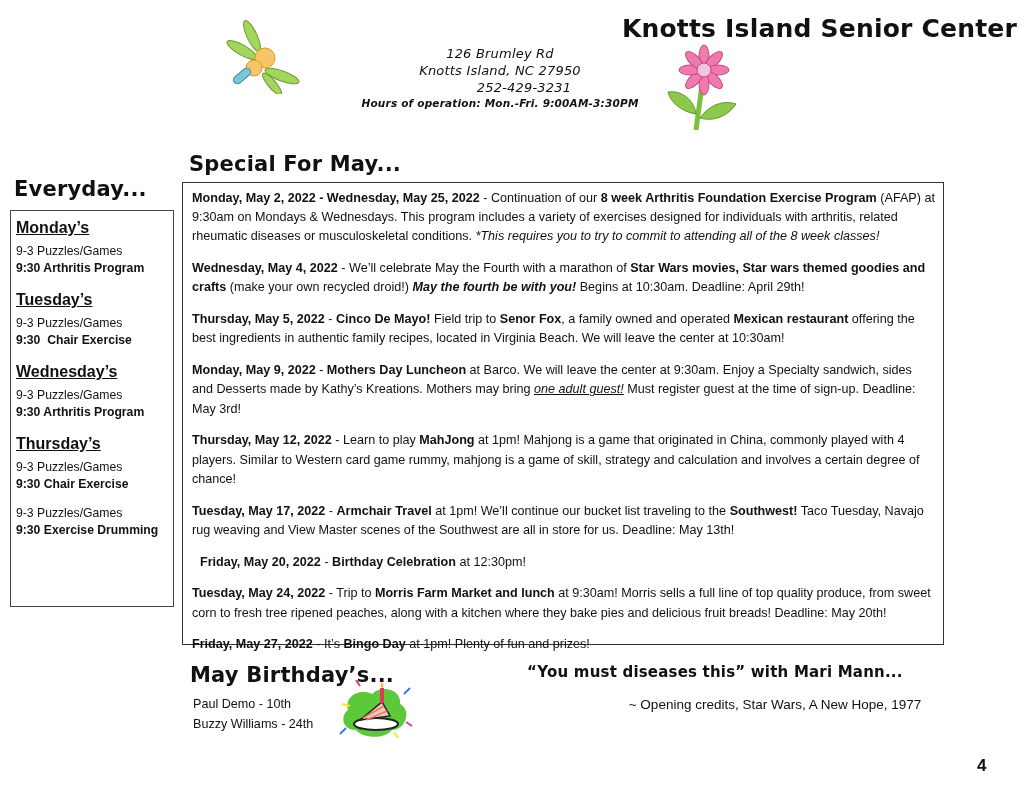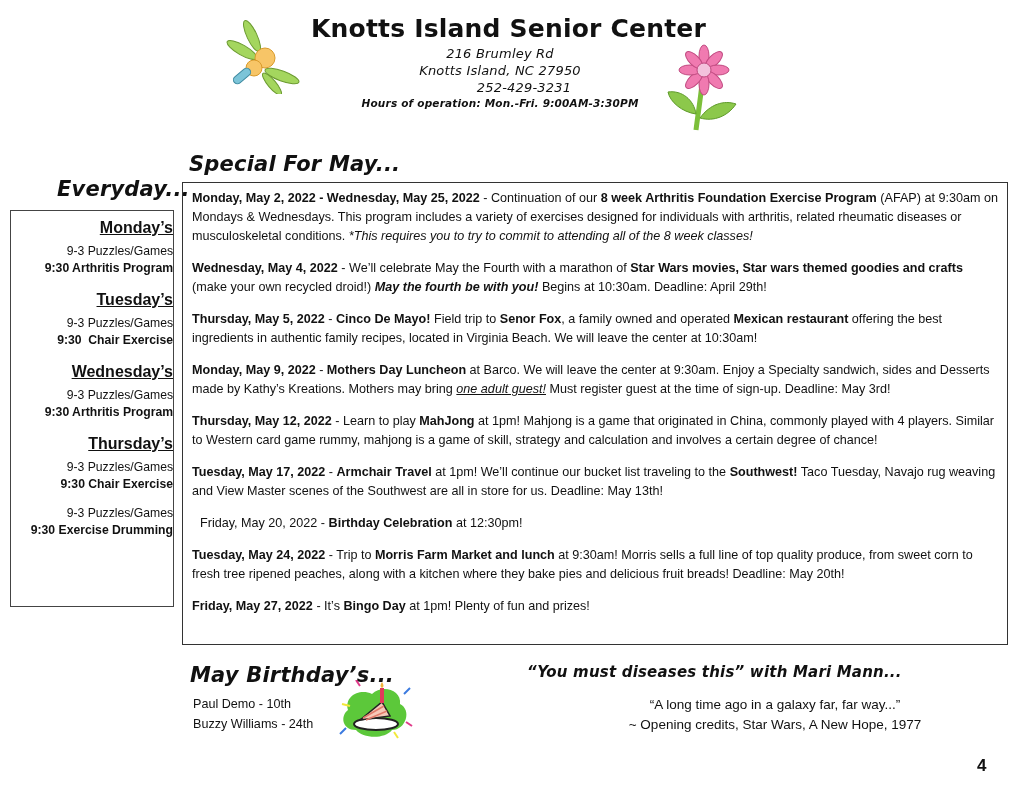--- a/index.html
+++ b/index.html
@@ -1,42 +1,42 @@
 <!DOCTYPE html>
 <html><head>
 <meta charset="utf-8">
 <style>
   html, body { margin: 0; padding: 0; background: #ffffff; }
   body { width: 1024px; height: 787px; position: relative; overflow: hidden; color: #111; font-family: "Liberation Sans", sans-serif; }
-  .hand { font-family: "DejaVu Sans", sans-serif; font-style: italic; letter-spacing: 0.2px; }
+  .hand { font-family: "DejaVu Sans", sans-serif; letter-spacing: 0.2px; }
   .body-text { font-family: "Liberation Sans", sans-serif; font-size: 12.6px; line-height: 19.2px; }
 
   
-  #hdr-title { position: absolute; left: 0; width: 1017px; top: 14px; text-align: center; font-size: 25px; font-weight: bold; font-style: normal; }
+  #hdr-title { position: absolute; left: 0; width: 1017px; top: 14px; text-align: right; font-size: 25px; font-weight: bold; font-style: normal; }
   .hdr-line { position: absolute; left: 0; width: 1000px; text-align: center; font-style: italic; }
   #hdr-addr { top: 46px; font-size: 13px; }
   #hdr-city { top: 63px; font-size: 13px; }
   #hdr-phone { top: 80px; font-size: 13px; padding-left: 24px; }
   #hdr-hours { top: 97px; font-size: 10.5px; font-weight: bold; }
   #dragonfly { position: absolute; left: 222px; top: 18px; width: 86px; height: 76px; }
   #flower { position: absolute; left: 662px; top: 42px; width: 76px; height: 90px; }
 
   
   #special-title { position: absolute; left: 189px; top: 152px; font-size: 21px; font-weight: bold; }
-  #everyday-title { position: absolute; left: 14px; top: 177px; font-size: 21px; font-weight: bold; margin-left: 43px; }
+  #everyday-title { position: absolute; left: 14px; top: 177px; font-size: 21px; font-weight: bold; }
 
   
-  #everyday-box { position: absolute; left: 10px; top: 210px; width: 164px; height: 397px; border: 1.5px solid #444; box-sizing: border-box; padding: 6px 0 0 5px; text-align: right; }
+  #everyday-box { position: absolute; left: 10px; top: 210px; width: 164px; height: 397px; border: 1.5px solid #444; box-sizing: border-box; padding: 6px 0 0 5px; }
   .day { margin-bottom: 12px; }
   .day-name { font-size: 16px; font-weight: bold; text-decoration: underline; line-height: 22px; margin-bottom: 4px; }
   .day-line { font-size: 12.2px; line-height: 17px; }
   .day-line.b { font-weight: bold; }
 
   
-  #special-box { position: absolute; left: 182px; top: 182px; width: 826px; height: 463px; border: 1.5px solid #333; box-sizing: border-box; padding: 6px 8px 0 9px; }
+  #special-box { position: absolute; left: 182px; top: 182px; width: 762px; height: 463px; border: 1.5px solid #333; box-sizing: border-box; padding: 6px 8px 0 9px; }
   .event { margin-bottom: 7px; }
 
   
   #bday-title { position: absolute; left: 190px; top: 663px; font-size: 21px; font-weight: bold; }
   #bday-list { position: absolute; left: 193px; top: 695px; font-size: 12.6px; line-height: 19.5px; }
   #cake { position: absolute; left: 338px; top: 680px; width: 76px; height: 60px; }
   #quote-title { position: absolute; left: 527px; top: 663px; font-size: 15px; font-weight: bold; }
   #quote-text { position: absolute; left: 560px; width: 430px; top: 695px; text-align: center; font-size: 13.5px; line-height: 19.5px; }
   #page-number { position: absolute; left: 977px; top: 756px; font-size: 17px; font-weight: bold; }
 </style>
@@ -47,21 +47,21 @@
   <svg id="dragonfly" viewBox="0 0 86 76">
     <ellipse cx="30" cy="18" rx="5" ry="17" transform="rotate(-25 30 18)" fill="#a4d65e" stroke="#6b9a30" stroke-width="1"></ellipse>
     <ellipse cx="20" cy="32" rx="17" ry="5" transform="rotate(30 20 32)" fill="#a4d65e" stroke="#6b9a30" stroke-width="1"></ellipse>
     <ellipse cx="60" cy="58" rx="18" ry="5" transform="rotate(20 60 58)" fill="#a4d65e" stroke="#6b9a30" stroke-width="1"></ellipse>
     <ellipse cx="50" cy="66" rx="14" ry="4" transform="rotate(50 50 66)" fill="#a4d65e" stroke="#6b9a30" stroke-width="1"></ellipse>
     <circle cx="43" cy="40" r="10" fill="#f7c567" stroke="#d99a2a" stroke-width="1"></circle>
     <circle cx="32" cy="50" r="8" fill="#f7c567" stroke="#d99a2a" stroke-width="1"></circle>
     <rect x="10" y="54" width="20" height="8" rx="4" transform="rotate(-40 20 58)" fill="#7cc4d8" stroke="#3f8aa0" stroke-width="1"></rect>
   </svg>
   <div id="hdr-title" class="hand">Knotts Island Senior Center</div>
-  <div id="hdr-addr" class="hdr-line hand">216 Brumley Rd</div>
+  <div id="hdr-addr" class="hdr-line hand">126 Brumley Rd</div>
   <div id="hdr-city" class="hdr-line hand">Knotts Island, NC 27950</div>
   <div id="hdr-phone" class="hdr-line hand">252-429-3231</div>
   <div id="hdr-hours" class="hdr-line hand">Hours of operation: Mon.-Fri. 9:00AM-3:30PM</div>
   <svg id="flower" viewBox="0 0 76 90">
     <path d="M40 42 C38 60 36 72 34 88" stroke="#7cbf3a" stroke-width="5" fill="none"></path>
     <path d="M34 72 C20 70 8 60 6 50 C20 48 32 58 34 72 Z" fill="#8cc84b" stroke="#5e9a2a" stroke-width="1"></path>
     <path d="M38 76 C48 62 62 58 74 62 C66 74 52 80 38 76 Z" fill="#8cc84b" stroke="#5e9a2a" stroke-width="1"></path>
     <g fill="#f07ab0" stroke="#c04a80" stroke-width="1">
       <ellipse cx="42" cy="14" rx="5" ry="11"></ellipse>
       <ellipse cx="42" cy="14" rx="5" ry="11" transform="rotate(45 42 28)"></ellipse>
@@ -106,21 +106,21 @@
   </div>
 </div>
 
 <div id="special-box" class="body-text">
   <p class="event" style="margin-top:0"><span style="font-weight: bold;">Monday, May 2, 2022 - Wednesday, May 25, 2022</span><span> -  Continuation of our </span><span style="font-weight: bold;">8 week Arthritis Foundation Exercise Program</span><span> (AFAP) at 9:30am on Mondays &amp; Wednesdays.  This program includes a variety of exercises designed for individuals with arthritis, related rheumatic diseases or musculoskeletal conditions. </span><span style="font-style: italic;">*This requires you to try to commit to attending all of the 8 week classes!</span></p>
   <p class="event"><span style="font-weight: bold;">Wednesday, May 4, 2022</span><span> - We’ll celebrate May the Fourth with a marathon of </span><span style="font-weight: bold;">Star Wars movies, Star wars themed goodies and crafts</span><span> (make your own recycled droid!)  </span><span style="font-weight: bold; font-style: italic;">May the fourth be with you!</span><span>  Begins at 10:30am. Deadline: April 29th!</span></p>
   <p class="event"><span style="font-weight: bold;">Thursday, May 5, 2022</span><span> - </span><span style="font-weight: bold;">Cinco De Mayo!</span><span> Field trip to </span><span style="font-weight: bold;">Senor Fox</span><span>, a family owned and operated </span><span style="font-weight: bold;">Mexican restaurant</span><span> offering the best ingredients in authentic family recipes, located in Virginia Beach.  We will leave the center at 10:30am!</span></p>
   <p class="event"><span style="font-weight: bold;">Monday, May 9, 2022</span><span> - </span><span style="font-weight: bold;">Mothers Day Luncheon</span><span> at Barco.  We will leave the center at 9:30am.  Enjoy a Specialty sandwich, sides and Desserts made by Kathy’s Kreations.  Mothers may bring </span><span style="font-style: italic; text-decoration: underline;">one adult guest!</span><span>  Must register guest at the time of sign-up. Deadline: May 3rd!</span></p>
   <p class="event"><span style="font-weight: bold;">Thursday, May 12, 2022</span><span> - Learn to play </span><span style="font-weight: bold;">MahJong</span><span> at 1pm!  Mahjong is a game that originated in China, commonly played with 4 players. Similar to Western card game rummy, mahjong is a game of skill, strategy and calculation and involves a certain degree of chance!</span></p>
   <p class="event"><span style="font-weight: bold;">Tuesday, May 17, 2022</span><span> - </span><span style="font-weight: bold;">Armchair Travel</span><span> at 1pm!  We’ll continue our bucket list traveling to the </span><span style="font-weight: bold;">Southwest!</span><span> Taco Tuesday, Navajo rug weaving and View Master scenes of the Southwest are all in store for us. Deadline: May 13th!</span></p>
-  <p class="event"><span style="font-weight: normal; padding-left: 8px;">Friday, May 20, 2022</span><span> - </span><span style="font-weight: bold;">Birthday Celebration</span><span> at 12:30pm!</span></p>
+  <p class="event"><span style="font-weight: bold; padding-left: 8px;">Friday, May 20, 2022</span><span> - </span><span style="font-weight: bold;">Birthday Celebration</span><span> at 12:30pm!</span></p>
   <p class="event"><span style="font-weight: bold; text-align: right;">Tuesday, May 24, 2022</span><span> - Trip to </span><span style="font-weight: bold;">Morris Farm Market and lunch</span><span> at 9:30am!  Morris sells a full line of top quality produce, from sweet corn to fresh tree ripened peaches, along with a kitchen where they bake pies and delicious fruit breads!  Deadline: May 20th!</span></p>
   <p class="event"><span style="font-weight: bold;">Friday, May 27, 2022</span><span> - It’s </span><span style="font-weight: bold;">Bingo Day</span><span> at 1pm! Plenty of fun and prizes!</span></p>
 </div>
 
 <div id="bday-title" class="hand">May Birthday’s...</div>
 <div id="bday-list">
   <div>Paul Demo - 10th</div>
   <div>Buzzy Williams - 24th</div>
 </div>
 <svg id="cake" viewBox="0 0 76 60">
@@ -135,17 +135,16 @@
   </g>
   <ellipse cx="38" cy="44" rx="22" ry="6" fill="#fff" stroke="#222" stroke-width="2"></ellipse>
   <path d="M22 40 L44 22 L52 36 Z" fill="#f6c8b8" stroke="#222" stroke-width="1.5"></path>
   <path d="M25 38 L46 26 M28 40 L49 31" stroke="#e07a6a" stroke-width="1.5"></path>
   <rect x="42" y="8" width="4" height="15" fill="#e03a5a"></rect>
   <path d="M44 2 C46 5 46 7 44 8 C42 7 42 5 44 2 Z" fill="#f2b43a"></path>
 </svg>
 
 <div id="quote-title" class="hand">“You must diseases this” with Mari Mann...</div>
 <div id="quote-text">
-  <div>“A long time ago in a galaxy far, far way...”</div>
   <div>~ Opening credits, Star Wars, A New Hope, 1977</div>
 </div>
 
 <div id="page-number">4</div>
 
 </body></html>

